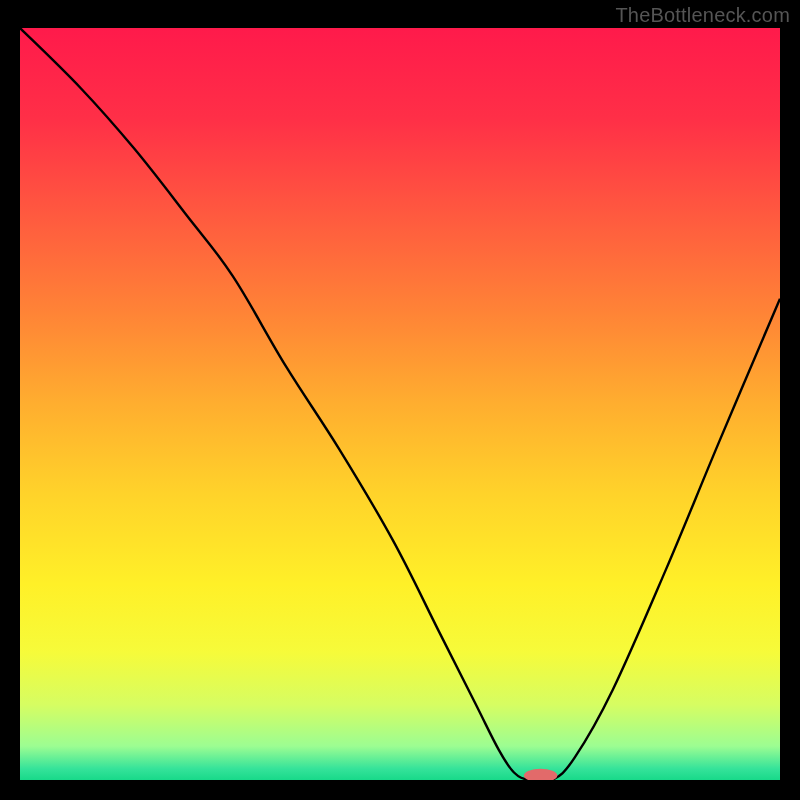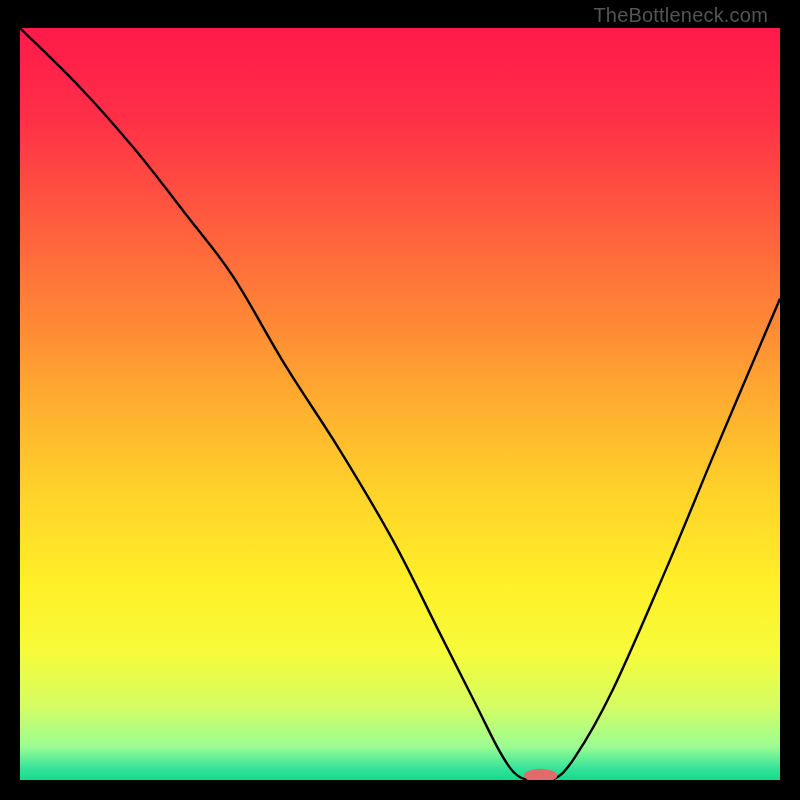--- a/index.html
+++ b/index.html
@@ -23,21 +23,21 @@
     position: absolute;
     left: 20px;
     top: 28px;
     width: 760px;
     height: 752px;
     overflow: hidden;
   }
   .watermark {
     position: absolute;
     top: 4px;
-    right: 32px;
+    right: 10px;
     color: #555;
     font-size: 20px;
     font-weight: 500;
     letter-spacing: 0.2px;
   }
   svg { display: block; }
 </style>
 </head>
 <body>
 

